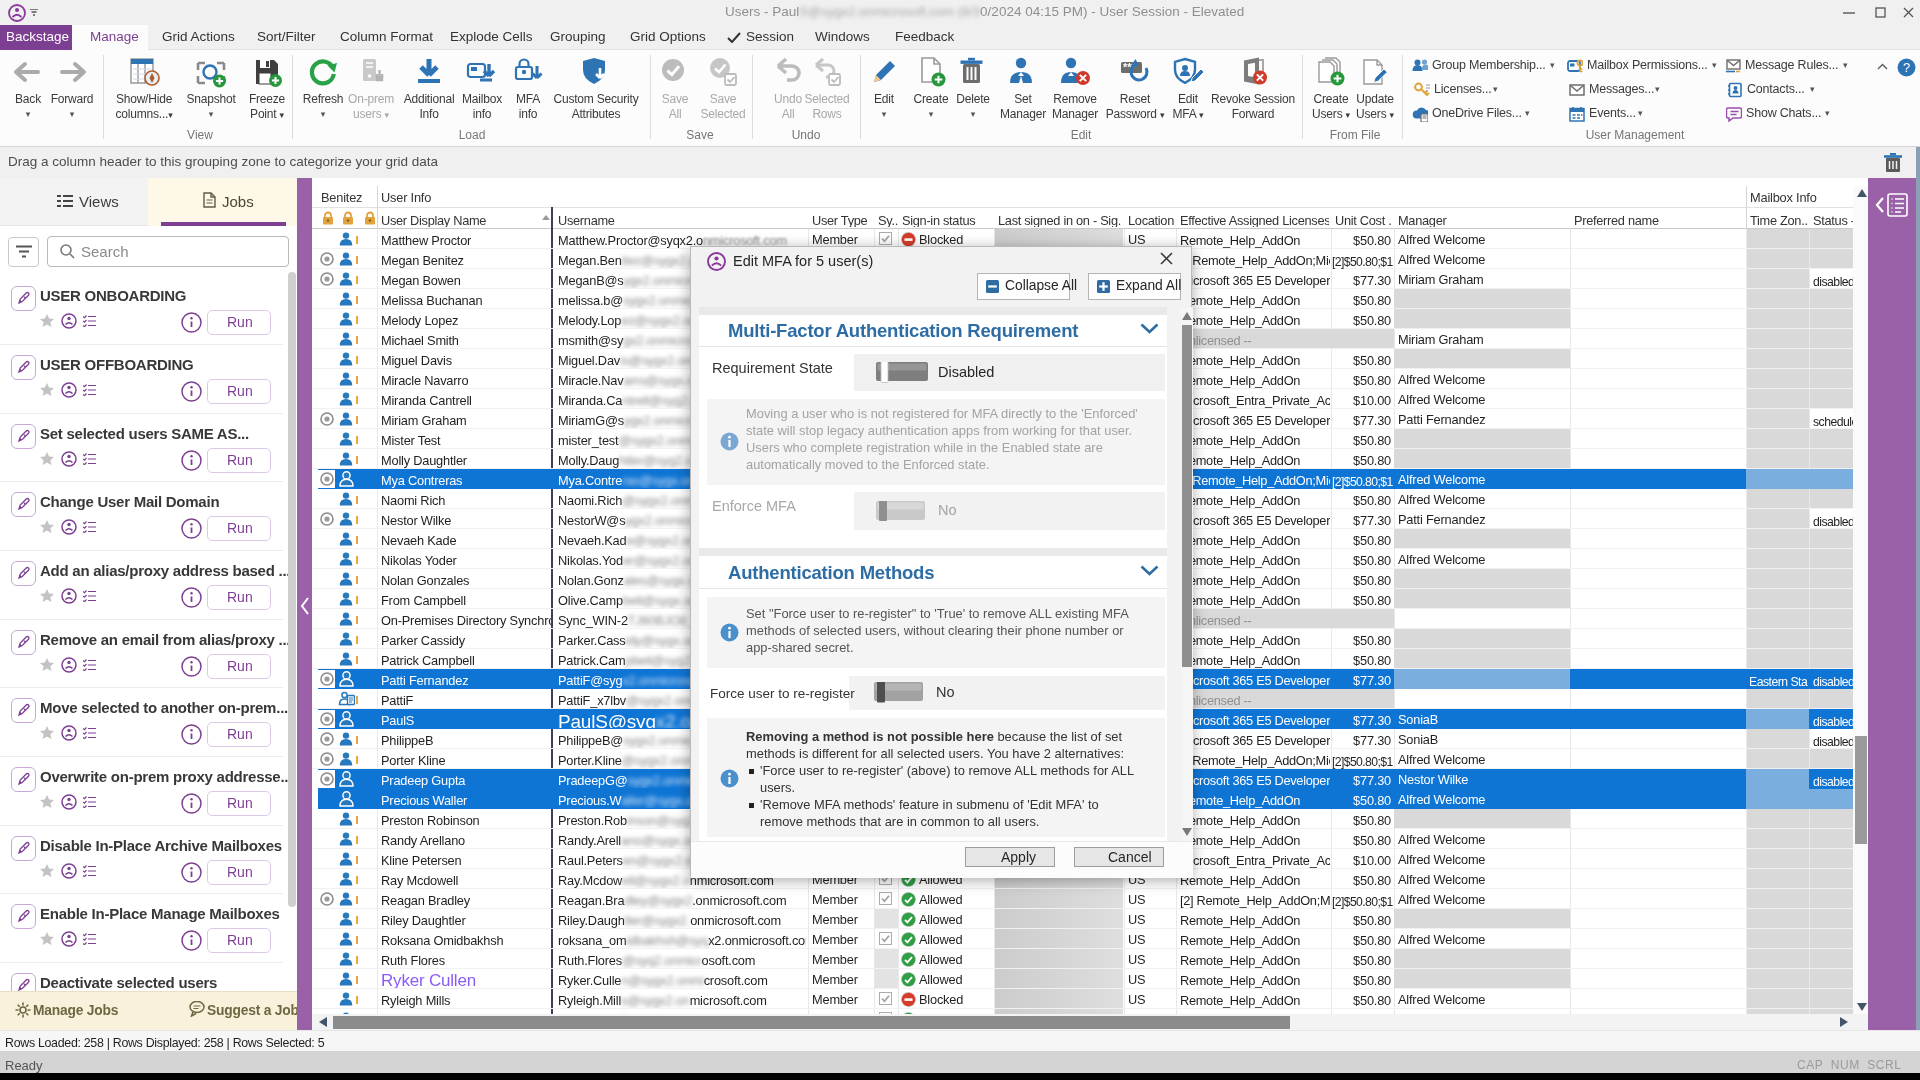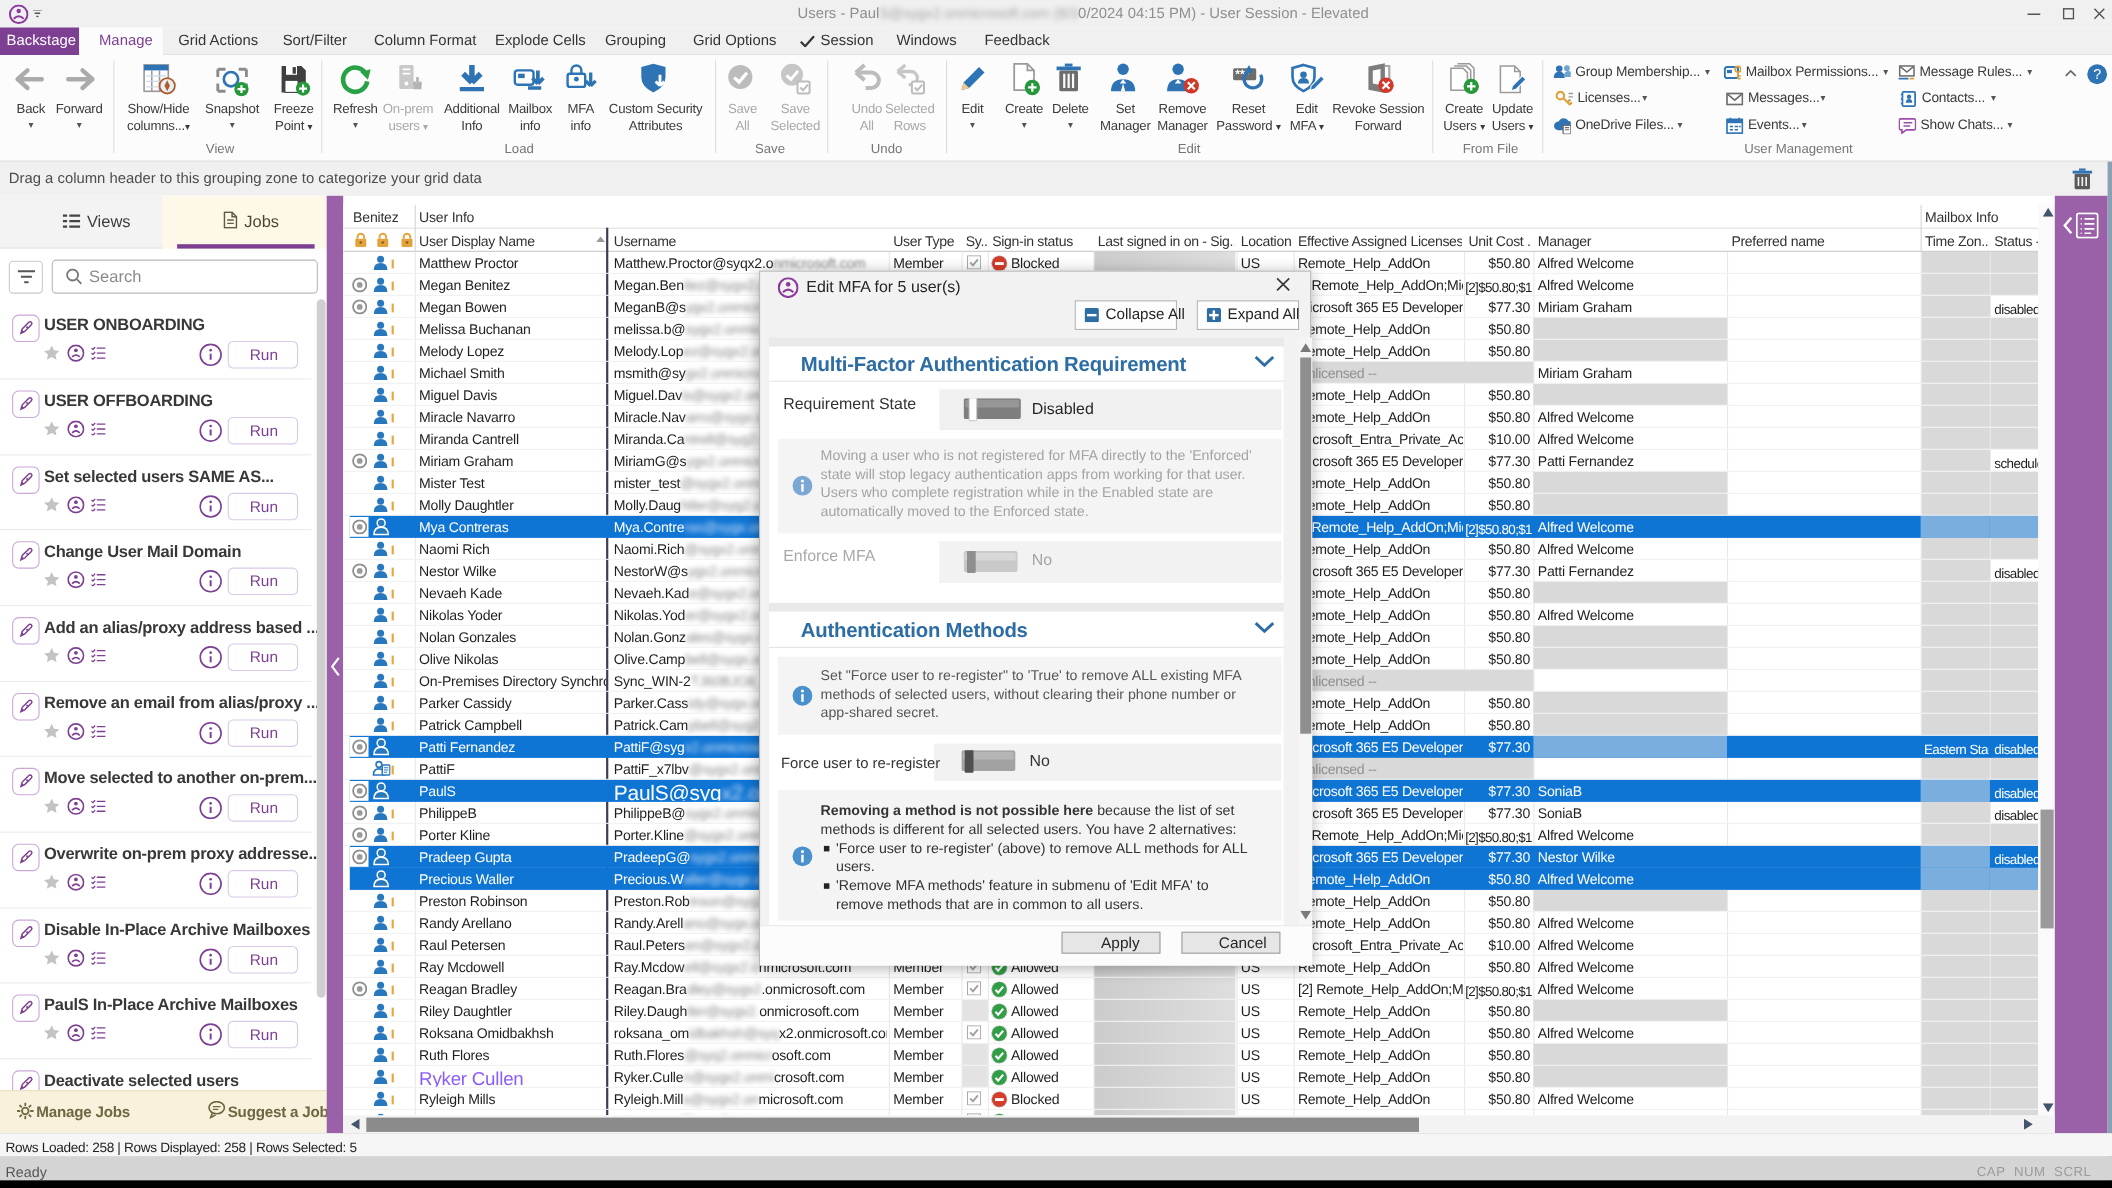--- a/index.html
+++ b/index.html
@@ -589,21 +589,21 @@
   </svg>
 <div class="a" style="left:207px;top:860px;width:64px;height:25px;border:1.5px solid #dcc9e8;border-radius:5px;background:#fff;"></div>
 <div class="a tx" style="left:227px;top:864px;font-size:14px;color:#7d3f92;">Run</div>
 <div class="a" style="left:0px;top:893px;width:283px;height:1px;background:#ececec;"></div>
 <div class="a" style="left:11px;top:904px;width:25px;height:25px;border:1.5px solid #c9a8d8;border-radius:6px;background:#fff;"></div>
 <svg class="a" style="left:16px;top:909px;" width="15" height="15" viewBox="0 0 15 15">
     <path d="M3 12 l1.2 -4 l6 -6 a1.6 1.6 0 0 1 2.3 2.3 l-6 6 z" fill="none" stroke="#7d3f92" stroke-width="1.3"></path>
     <path d="M3 12 l3.2 -1 l-2.2 -2.2 z" fill="#7d3f92"></path>
     <circle cx="8.6" cy="6.4" r="0.9" fill="#7d3f92"></circle>
   </svg>
-<div class="a tx" style="left:40px;top:905px;font-size:15px;font-weight:600;color:#383838;letter-spacing:-0.25px;max-width:257px;overflow:hidden;">PaulS In-Place Archive Mailboxes</div>
+<div class="a tx" style="left:40px;top:905px;font-size:15px;font-weight:600;color:#383838;letter-spacing:-0.25px;max-width:257px;overflow:hidden;">Enable In-Place Manage Mailboxes</div>
 <svg class="a" style="left:40px;top:932px;" width="14" height="13" viewBox="0 0 14 13">
     <path d="M7 0 l2.1 4.4 l4.9 0.6 l-3.6 3.3 l1 4.7 l-4.4 -2.4 l-4.4 2.4 l1 -4.7 l-3.6 -3.3 l4.9 -0.6 z" fill="#c3c3c3"></path>
   </svg>
 <svg class="a" style="left:61px;top:931px;" width="16" height="16" viewBox="0 0 16 16">
     <circle cx="8" cy="8" r="7" fill="none" stroke="#7d3f92" stroke-width="1.5"></circle>
     <circle cx="8" cy="5.5" r="1.7" fill="#7d3f92"></circle>
     <path d="M4.5 11.5 q3.5 -3.5 7 0" stroke="#7d3f92" stroke-width="1.5" fill="none"></path>
   </svg>
 <svg class="a" style="left:83px;top:933px;" width="13" height="12" viewBox="0 0 13 12">
     <path d="M0 1.5 l1.5 1.2 l2 -2.2 M5 1.5 h8 M0 6 l1.5 1.2 l2 -2.2 M5 6 h8 M0 10.5 l1.5 1.2 l2 -2.2 M5 10.5 h8" stroke="#7d3f92" stroke-width="1.2" fill="none"></path>
@@ -1096,21 +1096,21 @@
     <div class="a" style="left:0px;top:422px;width:1541px;height:1px;background:#f1f1f1;"></div>
     <div class="a" style="left:683px;top:403px;width:128px;height:19px;background:linear-gradient(90deg,#cccccc,#dedede);"></div>
     <div class="a" style="left:1435px;top:403px;width:62px;height:19px;background:#d9d9d9;"></div>
     <div class="a" style="left:1498px;top:403px;width:43px;height:19px;background:#d9d9d9;"></div>
     <div class="a" style="left:1082px;top:403px;width:176px;height:19px;background:#d9d9d9;"></div>
     <svg class="a" style="left:26px;top:405px;" width="16" height="16" viewBox="0 0 16 16">
       <circle cx="8" cy="4.6" r="3.2" fill="#2878be"></circle>
       <path d="M1.8 14.5 q0 -6.4 6.2 -6.4 q6.2 0 6.2 6.4 z" fill="#2878be"></path>
     </svg>
     <div class="a" style="left:44px;top:410px;width:2px;height:8px;background:#e7a83f;"></div>
-    <div class="a" style="left:69px;top:405px;width:170px;height:17px;overflow:hidden;"><span class="tx" style="font-size:12.8px;color:#1f1f1f;letter-spacing:-0.2px;">Olive Nikolas</span></div>
+    <div class="a" style="left:69px;top:405px;width:170px;height:17px;overflow:hidden;"><span class="tx" style="font-size:12.8px;color:#1f1f1f;letter-spacing:-0.2px;">From Campbell</span></div>
     <div class="a" style="left:246px;top:405px;width:248px;height:17px;overflow:hidden;"><span class="tx" style="font-size:12.8px;color:#1f1f1f;letter-spacing:-0.2px;">Olive.Camp<span class="blur" style="color:#888;">bell@sygx.on</span></span></div>
     <div class="a tx" style="left:500px;top:406px;font-size:12.8px;color:#1f1f1f;letter-spacing:-0.2px;line-height:15px;">Member</div>
     <svg class="a" style="left:589px;top:406px;" width="15" height="15" viewBox="0 0 15 15">
       <circle cx="7.5" cy="7.5" r="7" fill="#2f9e44" stroke="#b9b9b9" stroke-width="1" stroke-dasharray="1.5 1.2"></circle>
       <path d="M4 7.8 l2.4 2.6 l4.6 -5.4" stroke="#fff" stroke-width="1.9" fill="none"></path>
     </svg>
     <div class="a tx" style="left:607px;top:406px;font-size:12.8px;color:#1f1f1f;letter-spacing:-0.2px;line-height:15px;">Allowed</div>
     <div class="a tx" style="left:816px;top:406px;font-size:12.8px;color:#1f1f1f;letter-spacing:-0.2px;line-height:15px;">US</div>
     <div class="a" style="left:868px;top:405px;width:150px;height:17px;overflow:hidden;"><span class="tx" style="font-size:12.8px;color:#1f1f1f;letter-spacing:-0.3px;">Remote_Help_AddOn</span></div>
     <div class="a" style="left:1019px;top:405px;width:60px;height:17px;text-align:right;overflow:hidden;"><span class="tx" style="font-size:12.8px;color:#1f1f1f;letter-spacing:-0.2px;">$50.80</span></div>
@@ -1383,21 +1383,21 @@
     <div class="a tx" style="left:1086px;top:646px;font-size:12.8px;color:#1f1f1f;letter-spacing:-0.2px;line-height:15px;">Alfred Welcome</div>
     <div class="a" style="left:0px;top:682px;width:1541px;height:1px;background:#f1f1f1;"></div>
     <div class="a" style="left:683px;top:663px;width:128px;height:19px;background:linear-gradient(90deg,#cccccc,#dedede);"></div>
     <div class="a" style="left:1435px;top:663px;width:62px;height:19px;background:#d9d9d9;"></div>
     <div class="a" style="left:1498px;top:663px;width:43px;height:19px;background:#d9d9d9;"></div>
     <svg class="a" style="left:26px;top:665px;" width="16" height="16" viewBox="0 0 16 16">
       <circle cx="8" cy="4.6" r="3.2" fill="#2878be"></circle>
       <path d="M1.8 14.5 q0 -6.4 6.2 -6.4 q6.2 0 6.2 6.4 z" fill="#2878be"></path>
     </svg>
     <div class="a" style="left:44px;top:670px;width:2px;height:8px;background:#e7a83f;"></div>
-    <div class="a" style="left:69px;top:665px;width:170px;height:17px;overflow:hidden;"><span class="tx" style="font-size:12.8px;color:#1f1f1f;letter-spacing:-0.2px;">Raul Petersen</span></div>
+    <div class="a" style="left:69px;top:665px;width:170px;height:17px;overflow:hidden;"><span class="tx" style="font-size:12.8px;color:#1f1f1f;letter-spacing:-0.2px;">Kline Petersen</span></div>
     <div class="a" style="left:246px;top:665px;width:248px;height:17px;overflow:hidden;"><span class="tx" style="font-size:12.8px;color:#1f1f1f;letter-spacing:-0.2px;">Raul.Peters<span class="blur" style="color:#888;">en@sygx2.on</span></span></div>
     <div class="a tx" style="left:500px;top:666px;font-size:12.8px;color:#1f1f1f;letter-spacing:-0.2px;line-height:15px;">Member</div>
     <svg class="a" style="left:589px;top:666px;" width="15" height="15" viewBox="0 0 15 15">
       <circle cx="7.5" cy="7.5" r="7" fill="#2f9e44" stroke="#b9b9b9" stroke-width="1" stroke-dasharray="1.5 1.2"></circle>
       <path d="M4 7.8 l2.4 2.6 l4.6 -5.4" stroke="#fff" stroke-width="1.9" fill="none"></path>
     </svg>
     <div class="a tx" style="left:607px;top:666px;font-size:12.8px;color:#1f1f1f;letter-spacing:-0.2px;line-height:15px;">Allowed</div>
     <div class="a tx" style="left:816px;top:666px;font-size:12.8px;color:#1f1f1f;letter-spacing:-0.2px;line-height:15px;">US</div>
     <div class="a" style="left:868px;top:665px;width:150px;height:17px;overflow:hidden;"><span class="tx" style="font-size:12.8px;color:#1f1f1f;letter-spacing:-0.3px;">Microsoft_Entra_Private_Acces</span></div>
     <div class="a" style="left:1019px;top:665px;width:60px;height:17px;text-align:right;overflow:hidden;"><span class="tx" style="font-size:12.8px;color:#1f1f1f;letter-spacing:-0.2px;">$10.00</span></div>

